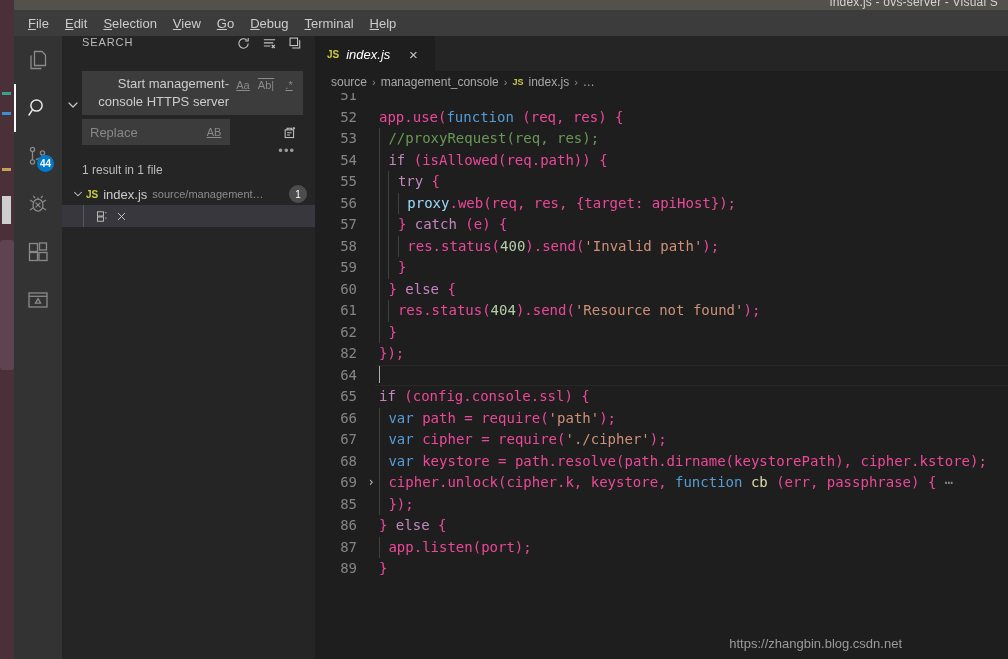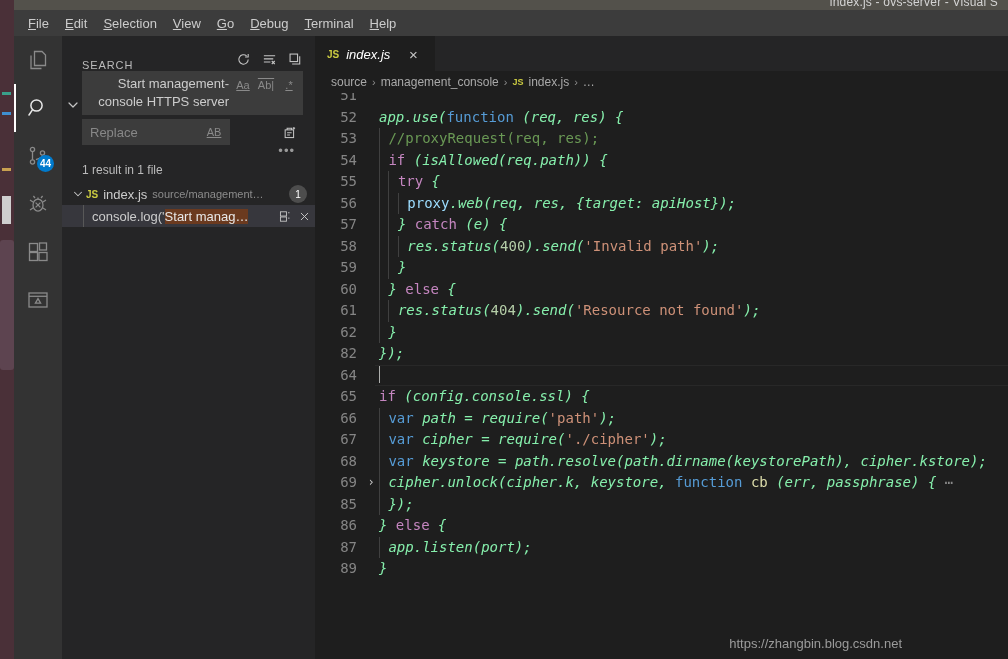--- a/index.html
+++ b/index.html
@@ -66,21 +66,21 @@
     display: flex; align-items: center; justify-content: center;
     padding: 0 3px;
   }
 
   
   .sidebar {
     position: absolute; left: 62px; top: 36px; width: 253px; height: 623px;
     background: #252526;
   }
   .sb-header {
-    height: 35px; display: flex; align-items: flex-end;
+    height: 35px; display: flex; align-items: flex-start;
     padding: 0 12px 0 20px;
   }
   .sb-title {
     font-size: 11px; color: #bbbbbb; letter-spacing: .9px; flex: 1;
   }
   .sb-actions { display: flex; gap: 11px; align-items: center; }
   .sb-act { cursor: pointer; display: block; }
 
   .search-widget { position: relative; padding: 0 12px 0 8px; }
   .sw-toggle {
@@ -219,21 +219,21 @@
     height:21.5px; vertical-align:top; margin:0;
   }
   
   .t-kw   { color: #c586c0; }
   .t-ctrl { color: #569cd6; }
   .t-fn   { color: #dcdcaa; }
   .t-var  { color: #9cdcfe; }
   .t-str  { color: #ce9178; }
   .t-num  { color: #b5cea8; }
   .t-com  { color: #6a9955; }
-  .t-pun  { color: #86efac; font-style: italic; }
+  .t-pun  { color: #ec4899; }
   .t-dots { color: #8a8a8a; }
   .caret {
     display:inline-block; width:0; border-left:1px solid #aeafad;
     height:18px; vertical-align:-3px;
   }
 
   .watermark {
     position: absolute; right: 14px; bottom: 8px;
     font-size: 13px; color: #9b9b9b;
     font-family: "Liberation Sans", sans-serif;
@@ -383,21 +383,20 @@
             <svg width="14" height="14" viewBox="0 0 16 16" fill="none" stroke="#c5c5c5" stroke-width="1.2">
               <path d="M4 6l4 4 4-4" stroke-linecap="round" stroke-linejoin="round"></path>
             </svg>
           </span>
           <span class="res-js">JS</span>
           <span class="res-name">index.js</span>
           <span class="res-path">source/management…</span>
           <span class="res-count">1</span>
         </div>
         <div class="res-match">
-          <span class="res-match-text">console.log('<span class="hl">Start manag…</span></span>
           <span class="res-act">
             <svg width="13" height="13" viewBox="0 0 16 16" fill="none" stroke="#c5c5c5" stroke-width="1.1">
               <rect x="3" y="2.2" width="7.5" height="5.2"></rect>
               <rect x="3" y="8.6" width="7.5" height="5.2"></rect>
               <path d="M12.4 3.4h1.8M12.4 10h1.8"></path>
             </svg>
           </span>
           <span class="res-act">
             <svg width="13" height="13" viewBox="0 0 16 16" fill="none" stroke="#c5c5c5" stroke-width="1.2">
               <path d="M4 4l8 8M12 4l-8 8" stroke-linecap="round"></path>

